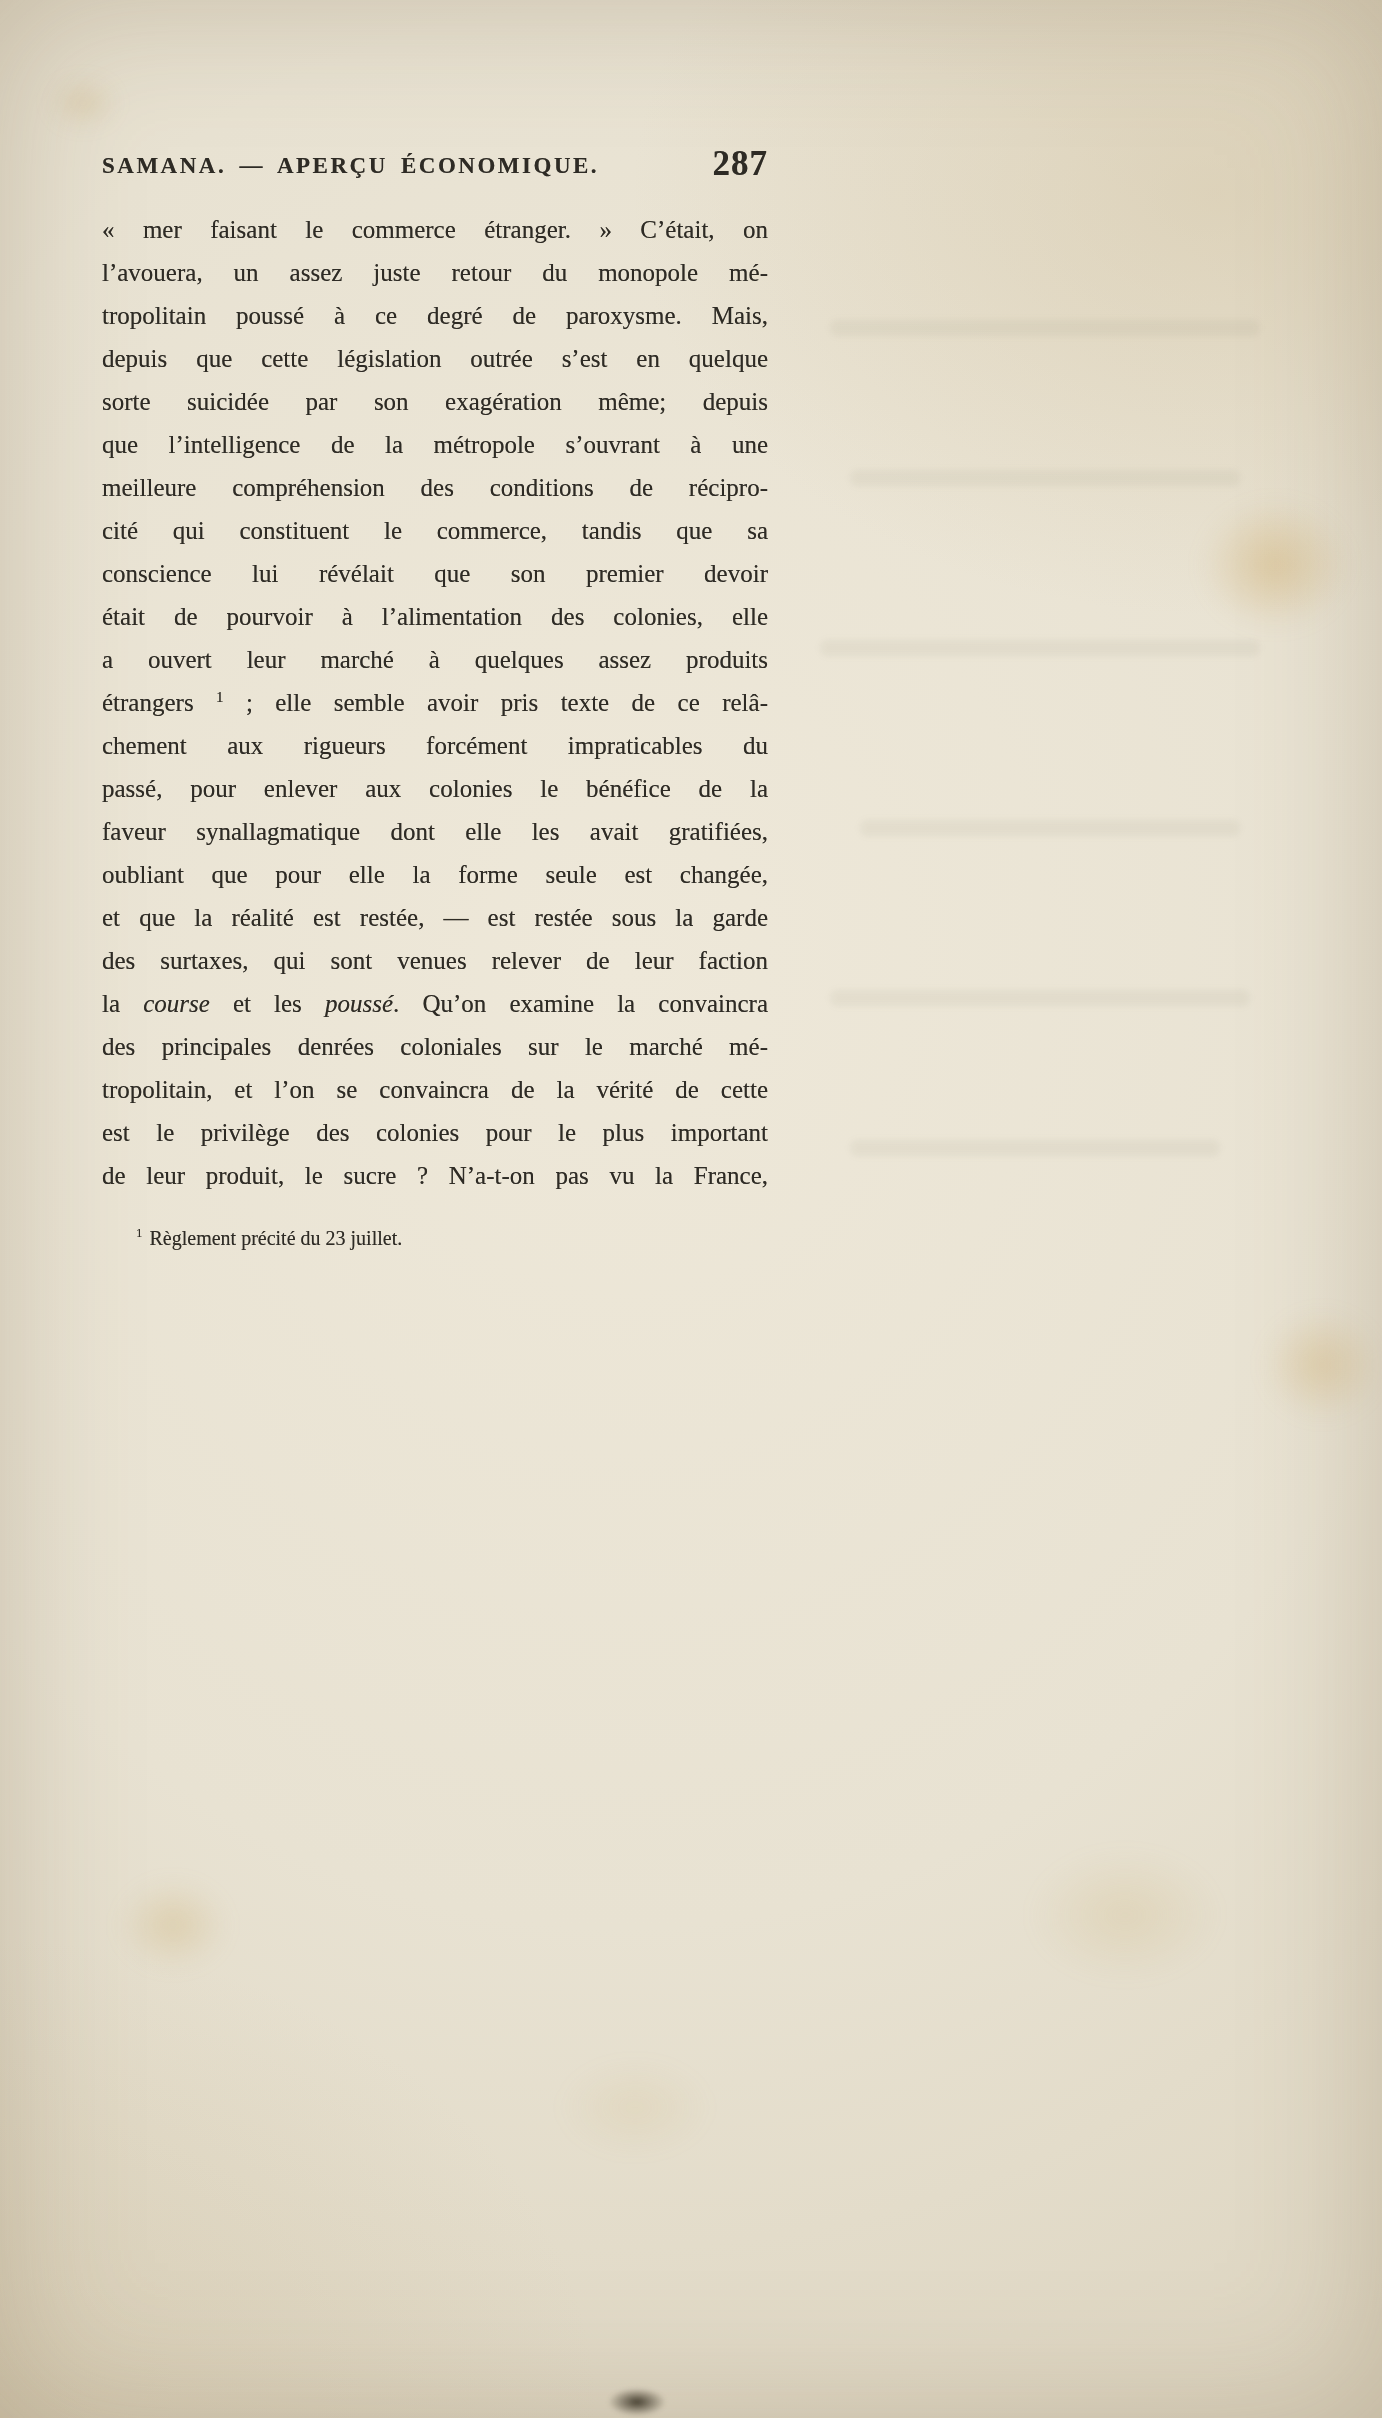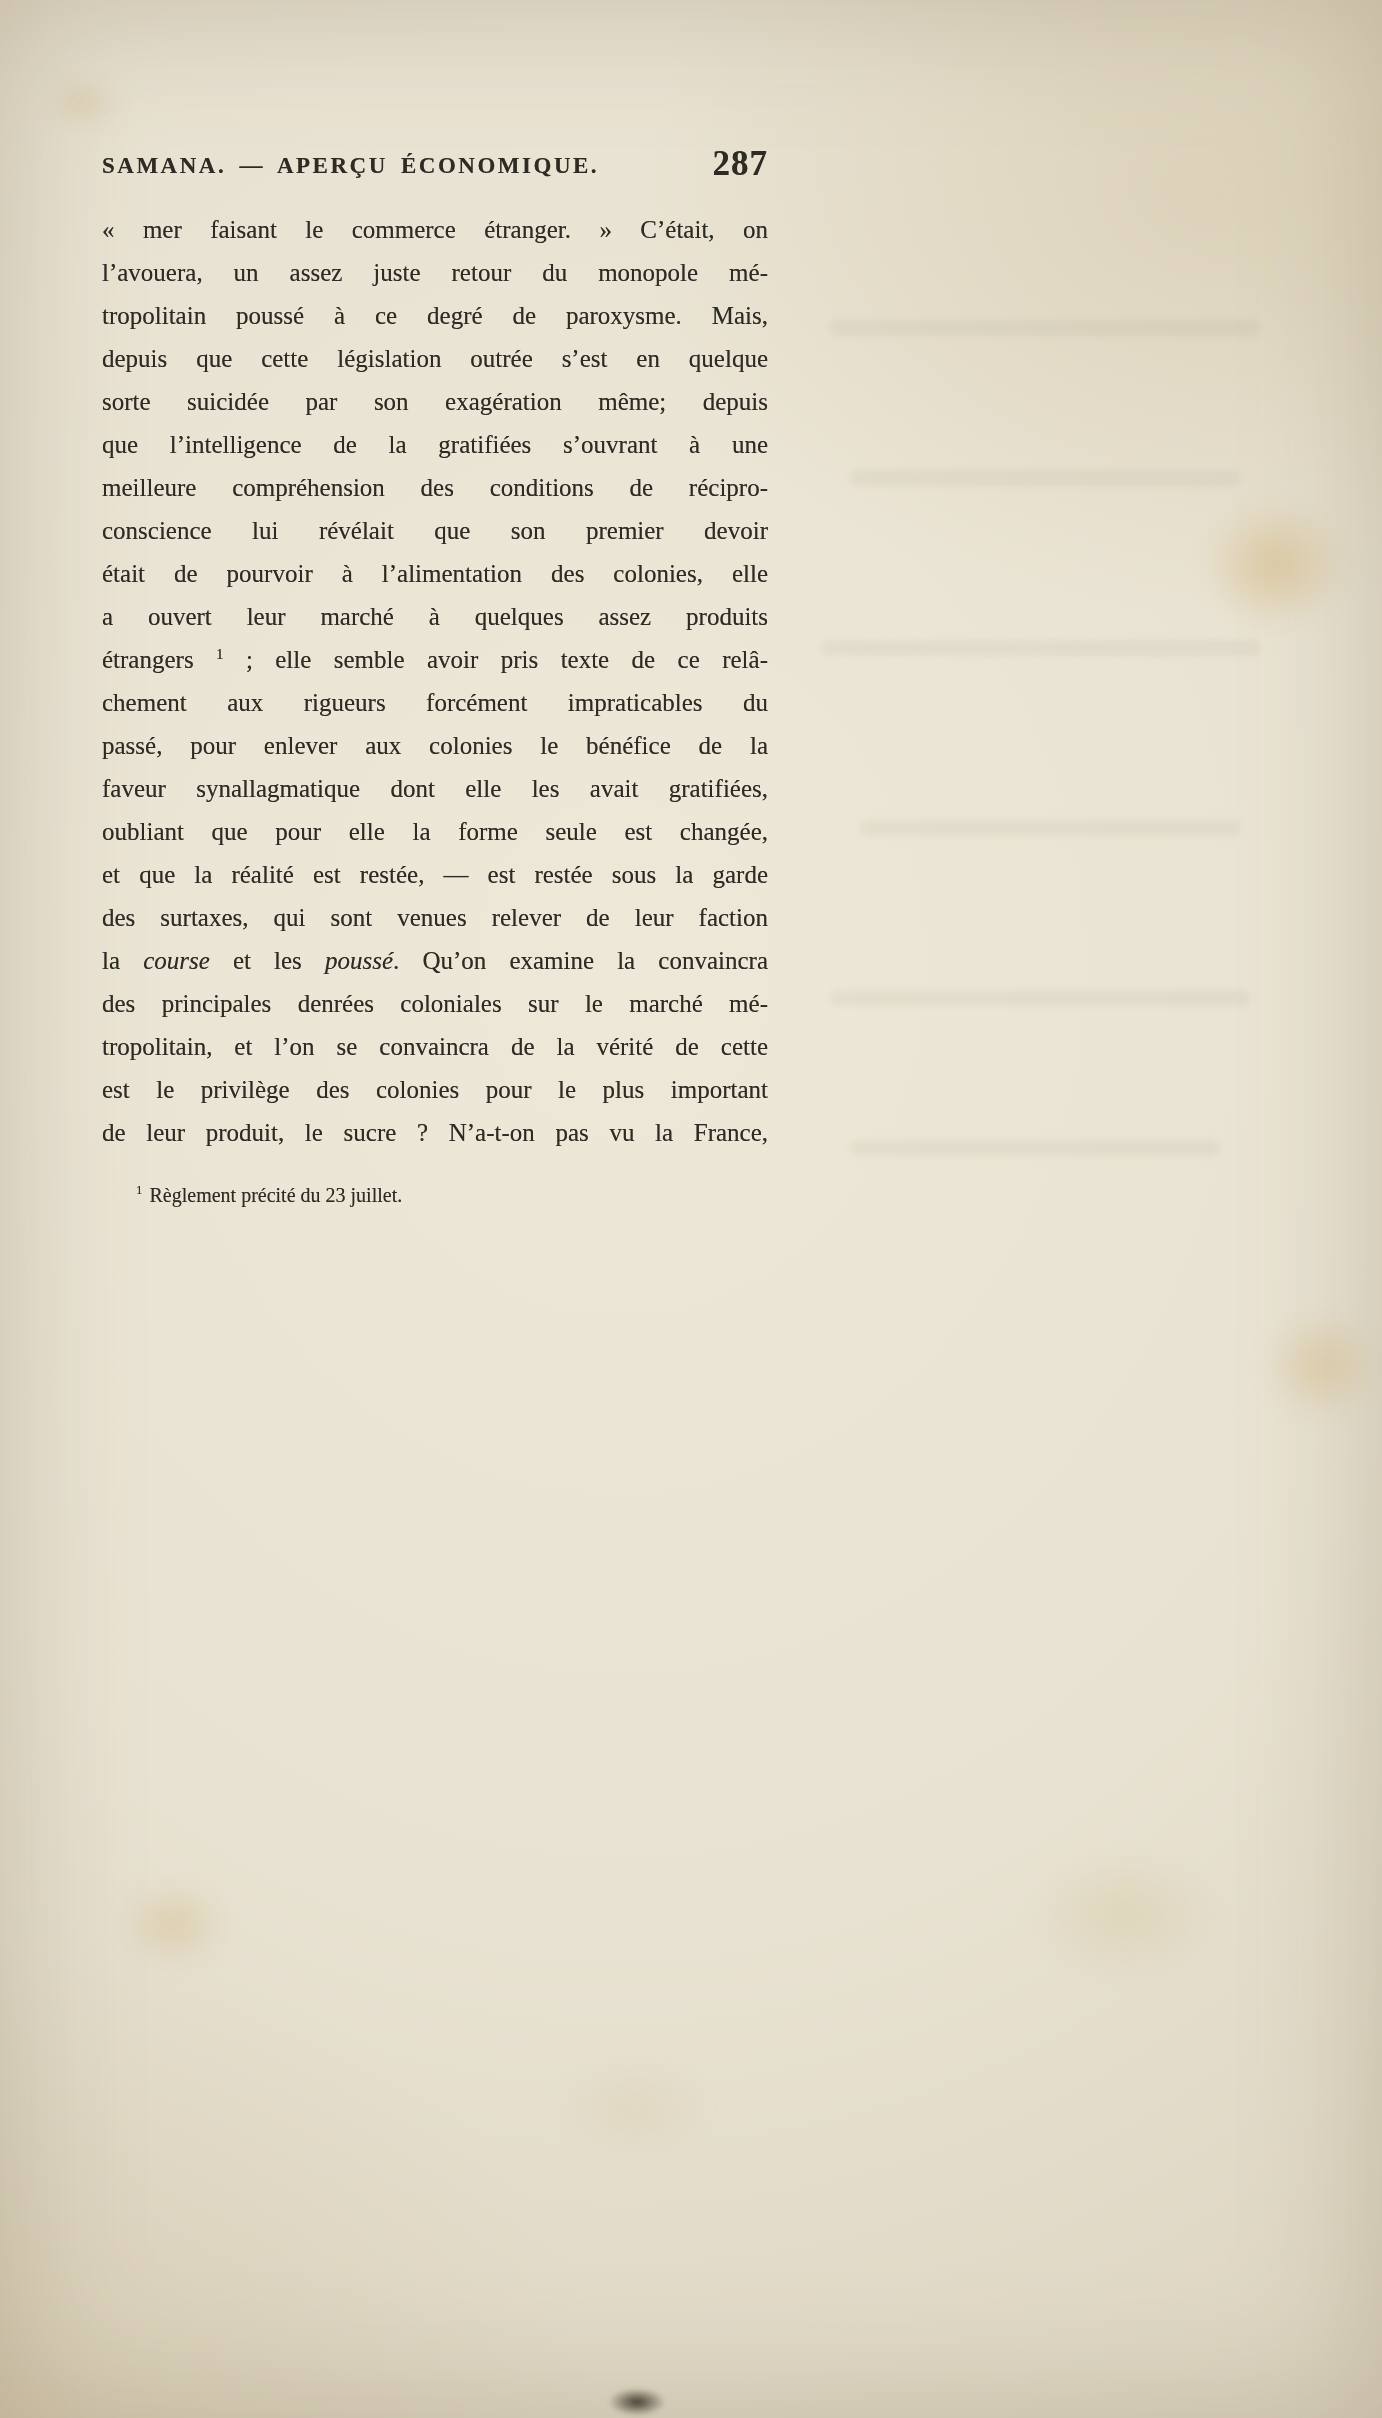--- a/index.html
+++ b/index.html
@@ -91,22 +91,23 @@
       <div class="running-title">SAMANA. — APERÇU ÉCONOMIQUE.</div>
       <div class="page-number">287</div>
     </div>
 
     <div class="body-text">
       <div class="body-line">« mer faisant le commerce étranger. » C’était, on</div>
       <div class="body-line">l’avouera, un assez juste retour du monopole mé-</div>
       <div class="body-line">tropolitain poussé à ce degré de paroxysme. Mais,</div>
       <div class="body-line">depuis que cette législation outrée s’est en quelque</div>
       <div class="body-line">sorte suicidée par son exagération même; depuis</div>
-      <div class="body-line">que l’intelligence de la gratifiées s’ouvrant à une</div>
+      <div class="body-line">que l’intelligence de la métropole s’ouvrant à une</div>
       <div class="body-line">meilleure compréhension des conditions de récipro-</div>
+      <div class="body-line">cité qui constituent le commerce, tandis que sa</div>
       <div class="body-line">conscience lui révélait que son premier devoir</div>
       <div class="body-line">était de pourvoir à l’alimentation des colonies, elle</div>
       <div class="body-line">a ouvert leur marché à quelques assez produits</div>
       <div class="body-line"><span>étrangers </span><sup class="note-ref">1</sup><span> ; elle semble avoir pris texte de ce relâ-</span></div>
       <div class="body-line">chement aux rigueurs forcément impraticables du</div>
       <div class="body-line">passé, pour enlever aux colonies le bénéfice de la</div>
       <div class="body-line">faveur synallagmatique dont elle les avait gratifiées,</div>
       <div class="body-line">oubliant que pour elle la forme seule est changée,</div>
       <div class="body-line">et que la réalité est restée, — est restée sous la garde</div>
       <div class="body-line">des surtaxes, qui sont venues relever de leur faction</div>

